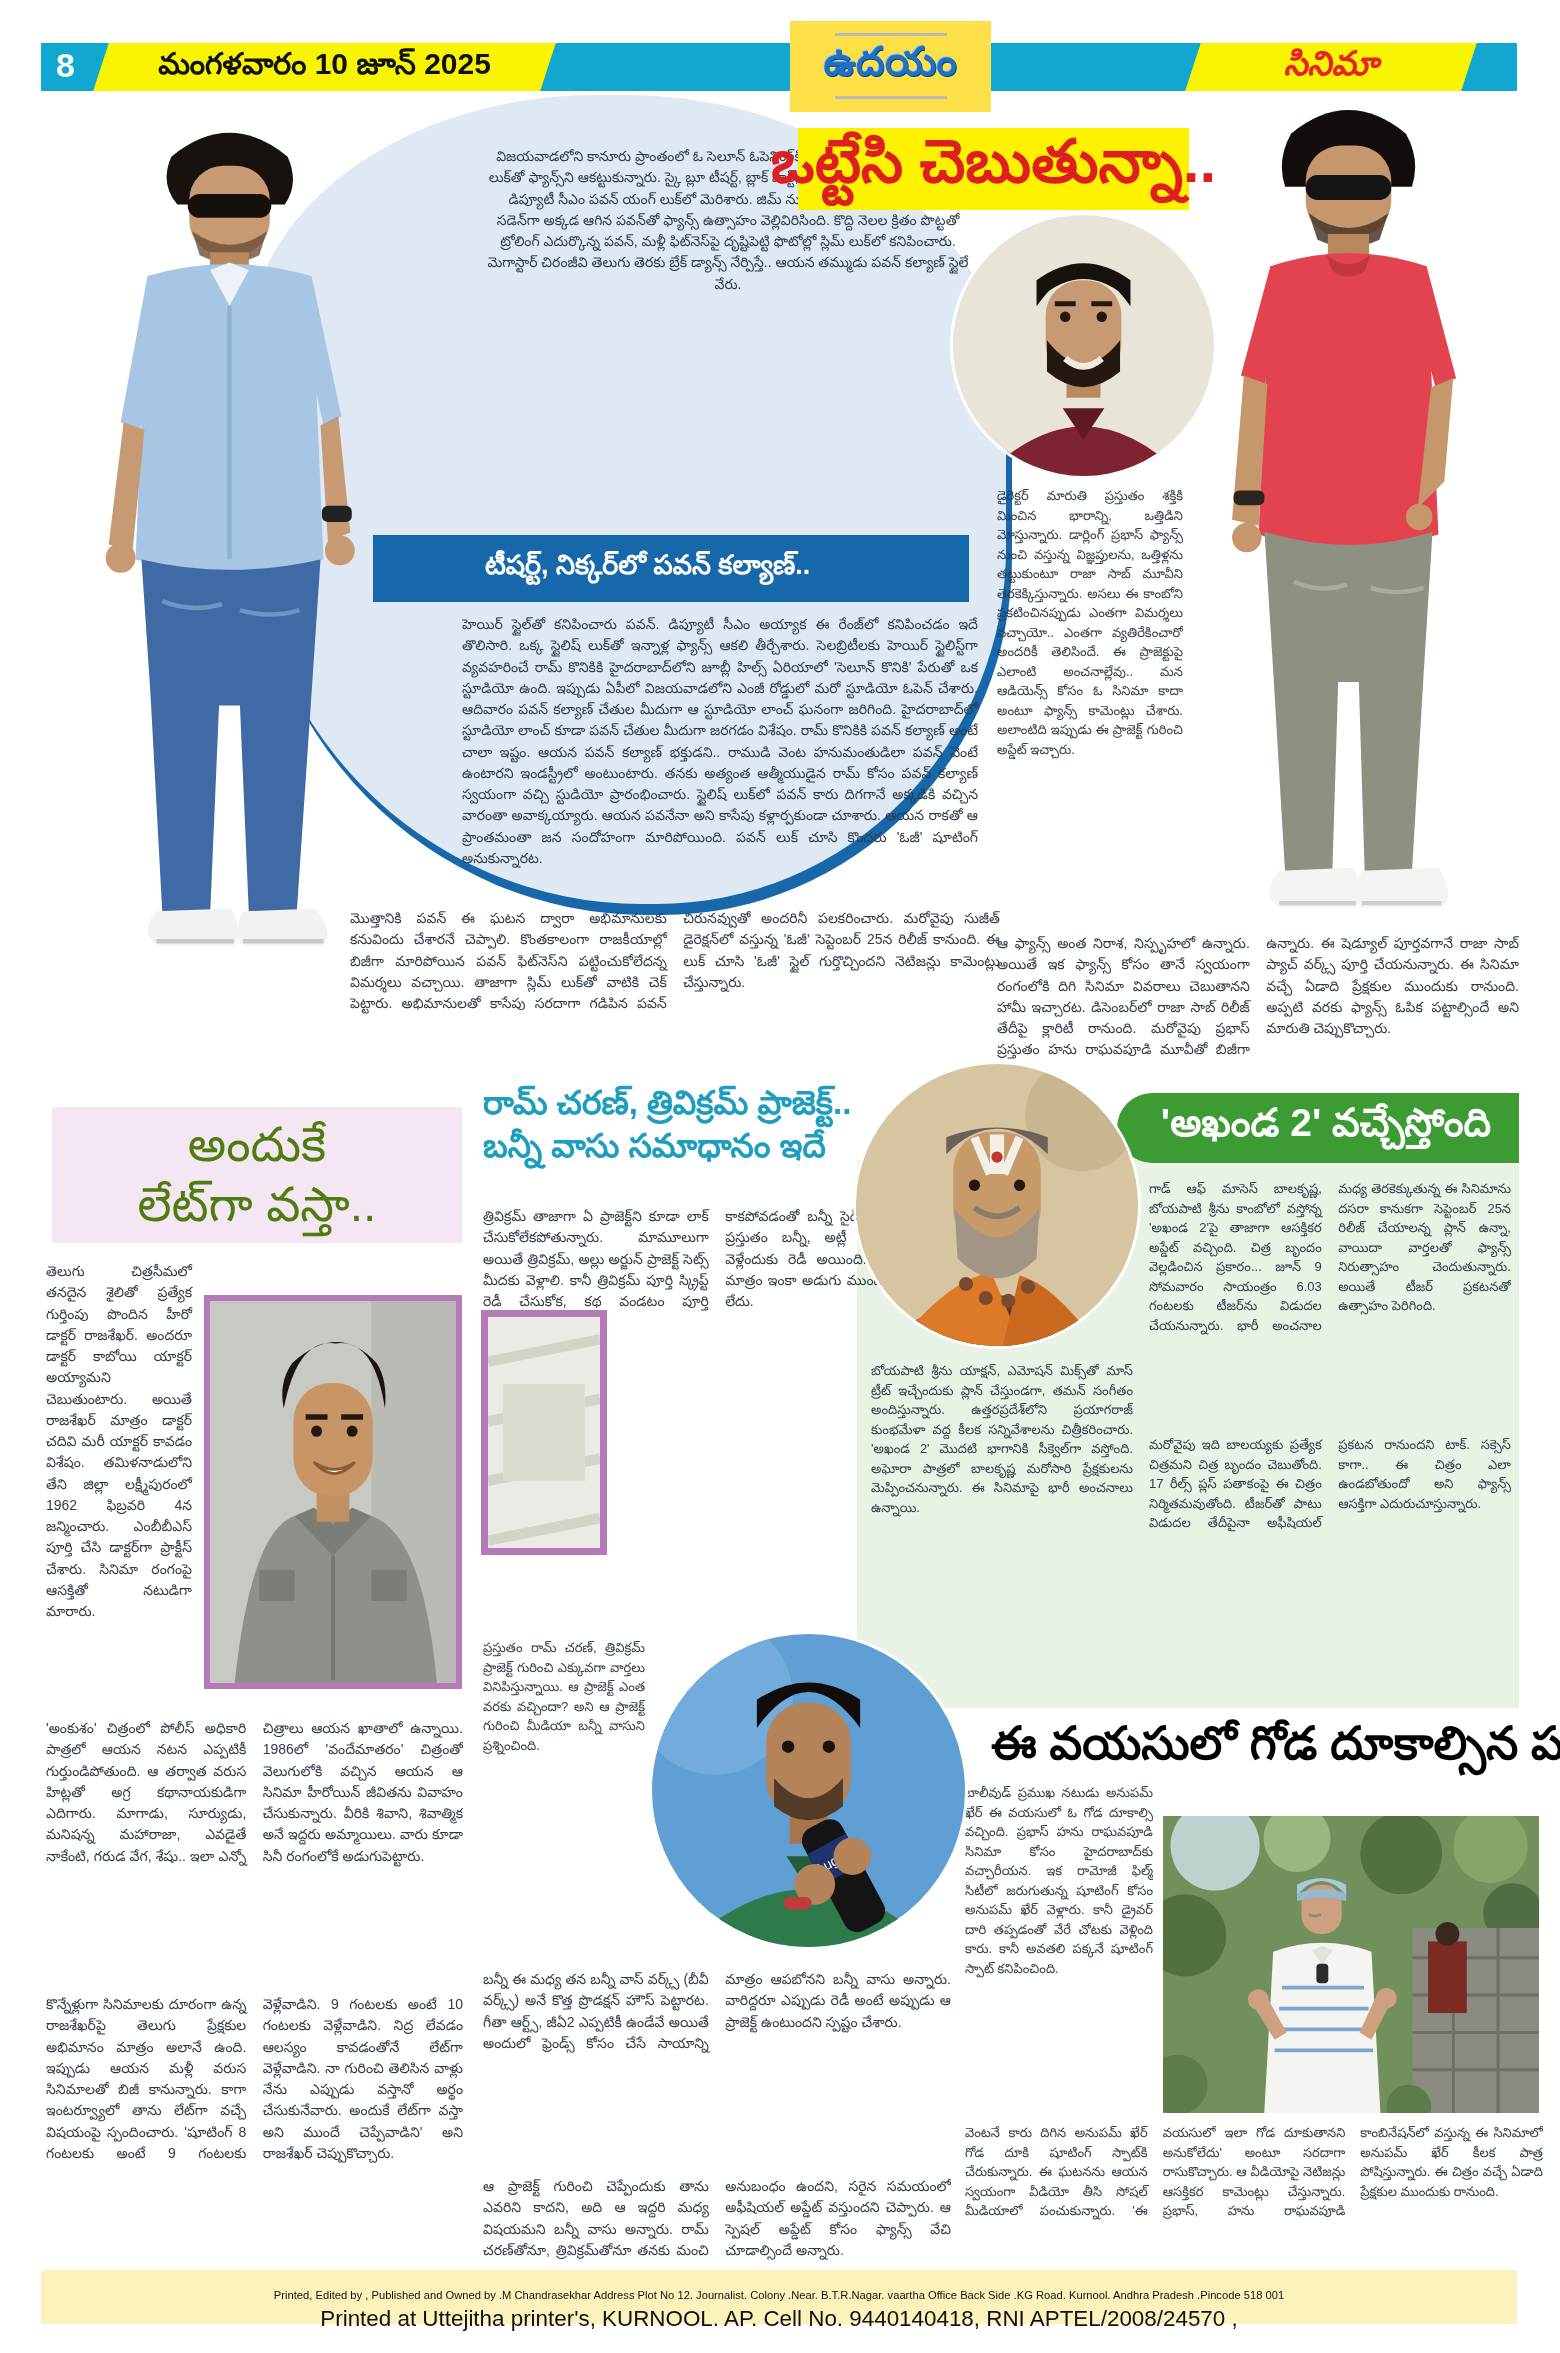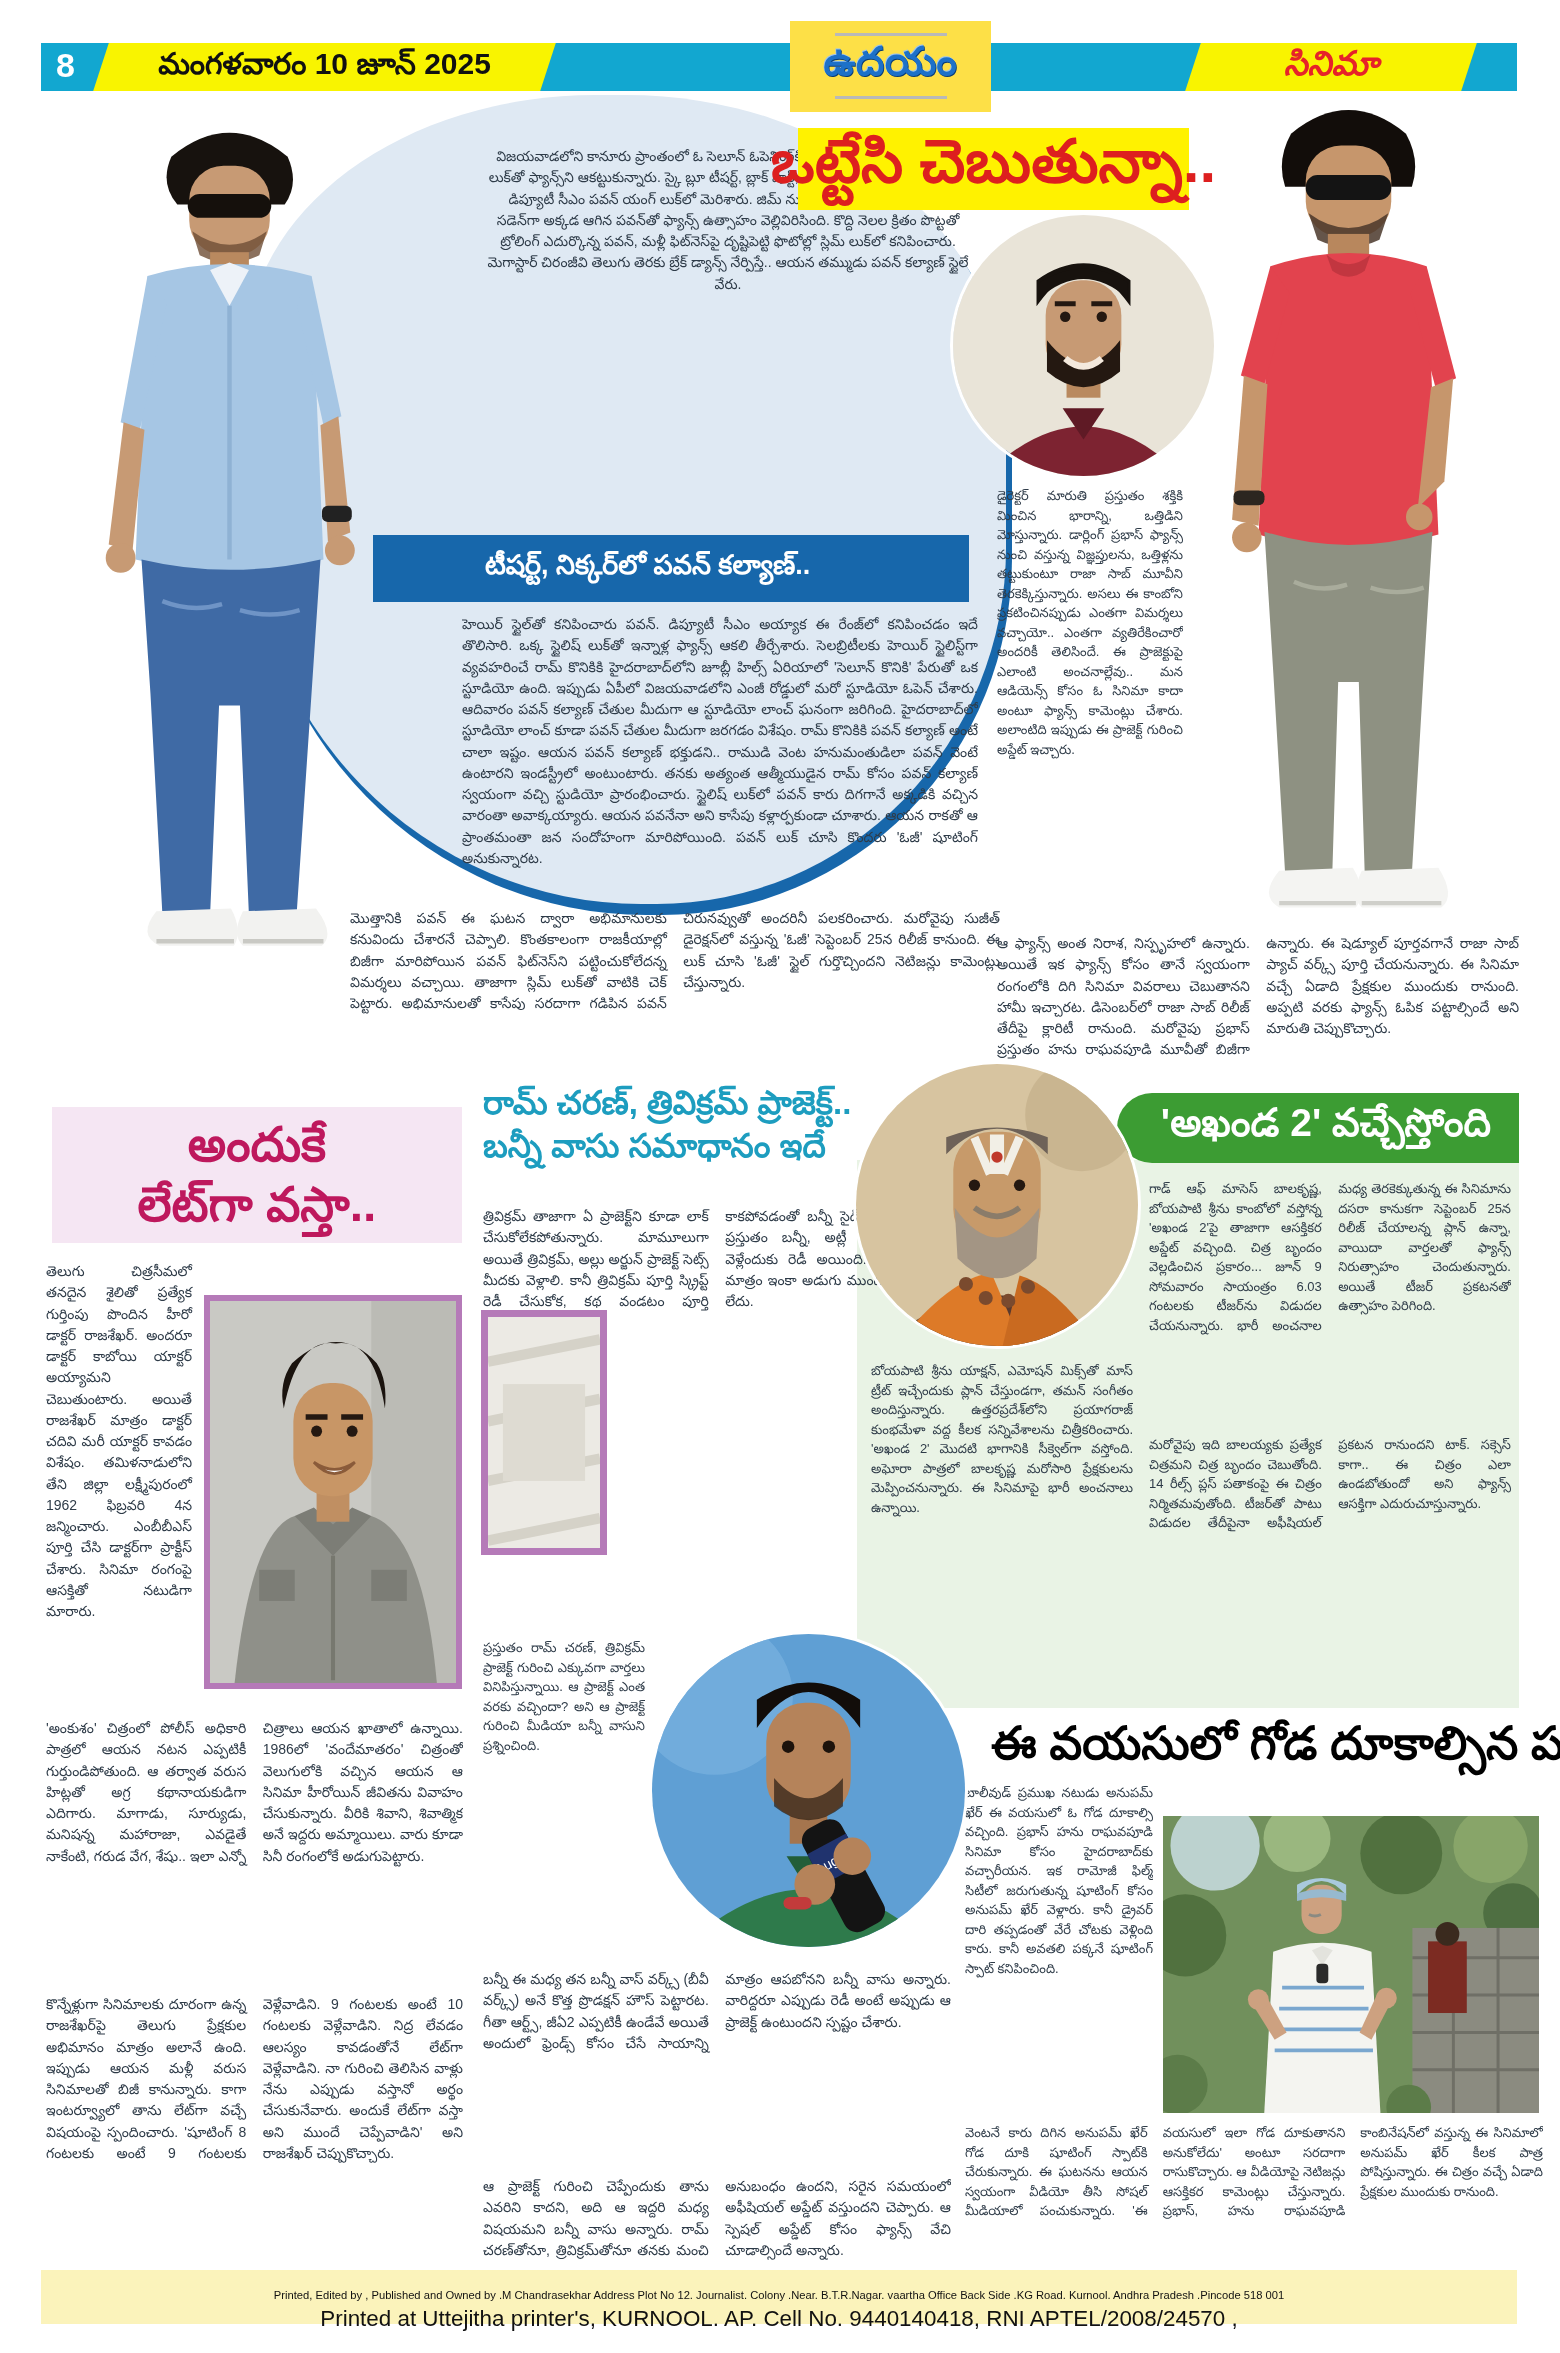--- a/index.html
+++ b/index.html
@@ -33,21 +33,21 @@
         display:flex;align-items:center;}
   .band span{color:#fff;font-size:27px;font-weight:bold;padding-left:112px;white-space:nowrap;}
   .kicker{left:798px;top:128px;width:391px;height:82px;background:#fff200;z-index:7;
           display:flex;align-items:center;justify-content:center;}
   .kicker span{color:#dd1f1f;font-size:60px;font-weight:bold;white-space:nowrap;}
   .circle-photo{border-radius:50%;overflow:hidden;box-shadow:0 0 0 3px #fff;}
 
   
   .raj-head{left:52px;top:1107px;width:410px;height:136px;background:#f5e6f3;
             display:flex;flex-direction:column;align-items:center;justify-content:center;}
-  .raj-head div{color:#be185d;font-size:48px;font-weight:bold;line-height:1.25;}
+  .raj-head div{color:#4d7c0f;font-size:48px;font-weight:normal;line-height:1.25;}
   .raj-photo{float:right;width:246px;height:382px;margin:34px 0 7.5px 12px;border:6.7px solid #b57ab8;
              overflow:hidden;background:#c9c9c4;}
 
   
   .triv-head{left:483px;top:1082px;width:470px;color:#1d9dbf;font-size:33px;font-weight:bold;line-height:1.3;}
   .triv-frame{left:481px;top:1310px;width:112px;height:231px;border:7.5px solid #b57ab8;background:#eceae4;z-index:3;}
   .cols2{column-count:2;column-gap:16.4px;}
   .cols3{column-count:3;column-gap:15px;}
 
   
@@ -260,21 +260,21 @@
       <path d="M70 102 q30 42 60 0 l-2 36 q-28 28 -56 0 z" fill="#a39584"></path>
       <path d="M84 102 q16 12 32 0" stroke="#8a7c6a" stroke-width="4" fill="none"></path>
       <circle cx="78" cy="156" r="5" fill="#7a4a2e"></circle>
         <circle cx="92" cy="166" r="5" fill="#7a4a2e"></circle>
       <circle cx="108" cy="168" r="5" fill="#7a4a2e"></circle>
         <circle cx="122" cy="158" r="5" fill="#7a4a2e"></circle>
     </svg>
   </div>
   <div class="abs b-sm" style="left:871px;top:1361px;width:262px;height:335px;">బోయపాటి శ్రీను యాక్షన్, ఎమోషన్ మిక్స్‌తో మాస్ ట్రీట్ ఇచ్చేందుకు ప్లాన్ చేస్తుండగా, తమన్ సంగీతం అందిస్తున్నారు. ఉత్తరప్రదేశ్‌లోని ప్రయాగరాజ్ కుంభమేళా వద్ద కీలక సన్నివేశాలను చిత్రీకరించారు. 'అఖండ 2' మొదటి భాగానికి సీక్వెల్‌గా వస్తోంది. అఘోరా పాత్రలో బాలకృష్ణ మరోసారి ప్రేక్షకులను మెప్పించనున్నారు. ఈ సినిమాపై భారీ అంచనాలు ఉన్నాయి.</div>
   <div class="abs b-sm cols2" style="left:1149px;top:1179px;width:362px;height:246px;">గాడ్ ఆఫ్ మాసెస్ బాలకృష్ణ, బోయపాటి శ్రీను కాంబోలో వస్తోన్న 'అఖండ 2'పై తాజాగా ఆసక్తికర అప్డేట్ వచ్చింది. చిత్ర బృందం వెల్లడించిన ప్రకారం... జూన్ 9 సోమవారం సాయంత్రం 6.03 గంటలకు టీజర్‌ను విడుదల చేయనున్నారు. భారీ అంచనాల మధ్య తెరకెక్కుతున్న ఈ సినిమాను దసరా కానుకగా సెప్టెంబర్ 25న రిలీజ్ చేయాలన్న ప్లాన్ ఉన్నా, వాయిదా వార్తలతో ఫ్యాన్స్ నిరుత్సాహం చెందుతున్నారు. అయితే టీజర్ ప్రకటనతో ఉత్సాహం పెరిగింది.</div>
-  <div class="abs b-sm cols2" style="left:1149px;top:1435px;width:362px;height:261px;">మరోవైపు ఇది బాలయ్యకు ప్రత్యేక చిత్రమని చిత్ర బృందం చెబుతోంది. 14 రీల్స్ ప్లస్ పతాకంపై ఈ చిత్రం నిర్మితమవుతోంది. టీజర్‌తో పాటు విడుదల తేదీపైనా అఫీషియల్ ప్రకటన రానుందని టాక్. సక్సెస్ కాగా.. ఈ చిత్రం ఎలా ఉండబోతుందో అని ఫ్యాన్స్ ఆసక్తిగా ఎదురుచూస్తున్నారు.</div>
+  <div class="abs b-sm cols2" style="left:1149px;top:1435px;width:362px;height:261px;">మరోవైపు ఇది బాలయ్యకు ప్రత్యేక చిత్రమని చిత్ర బృందం చెబుతోంది. 17 రీల్స్ ప్లస్ పతాకంపై ఈ చిత్రం నిర్మితమవుతోంది. టీజర్‌తో పాటు విడుదల తేదీపైనా అఫీషియల్ ప్రకటన రానుందని టాక్. సక్సెస్ కాగా.. ఈ చిత్రం ఎలా ఉండబోతుందో అని ఫ్యాన్స్ ఆసక్తిగా ఎదురుచూస్తున్నారు.</div>
 
   <div class="abs anu-head">ఈ వయసులో గోడ దూకాల్సిన పరిస్థితి?</div>
   <div class="abs b-sm" style="left:965px;top:1783px;width:188px;height:328px;">బాలీవుడ్ ప్రముఖ నటుడు అనుపమ్ ఖేర్ ఈ వయసులో ఓ గోడ దూకాల్సి వచ్చింది. ప్రభాస్ హను రాఘవపూడి సినిమా కోసం హైదరాబాద్‌కు వచ్చారీయన. ఇక రామోజీ ఫిల్మ్ సిటీలో జరుగుతున్న షూటింగ్ కోసం అనుపమ్ ఖేర్ వెళ్లారు. కానీ డ్రైవర్ దారి తప్పడంతో వేరే చోటకు వెళ్లింది కారు. కానీ అవతలి పక్కనే షూటింగ్ స్పాట్ కనిపించింది.</div>
   <div class="abs anu-photo">
     <svg viewBox="0 0 505 398" width="376" height="297" preserveAspectRatio="none">
       <rect width="505" height="398" fill="#71905c"></rect>
       <circle cx="70" cy="40" r="60" fill="#cfe2ec" opacity="0.8"></circle>
       <circle cx="180" cy="30" r="45" fill="#9ab77f"></circle>
       <circle cx="320" cy="50" r="55" fill="#51713f"></circle>
       <circle cx="440" cy="40" r="50" fill="#88a569"></circle>

